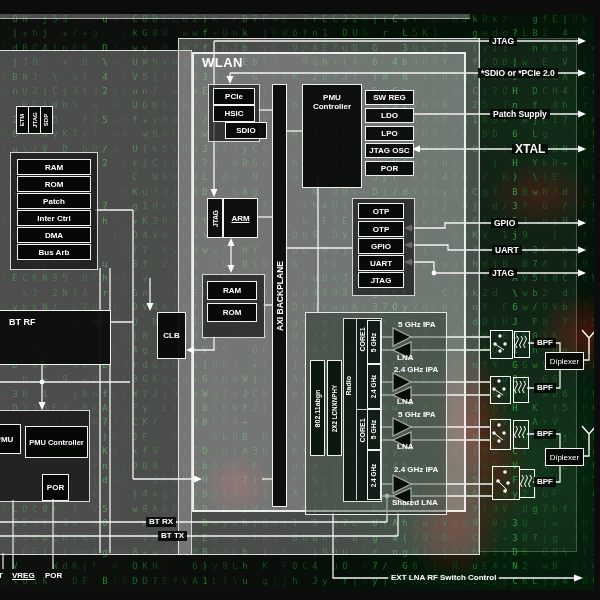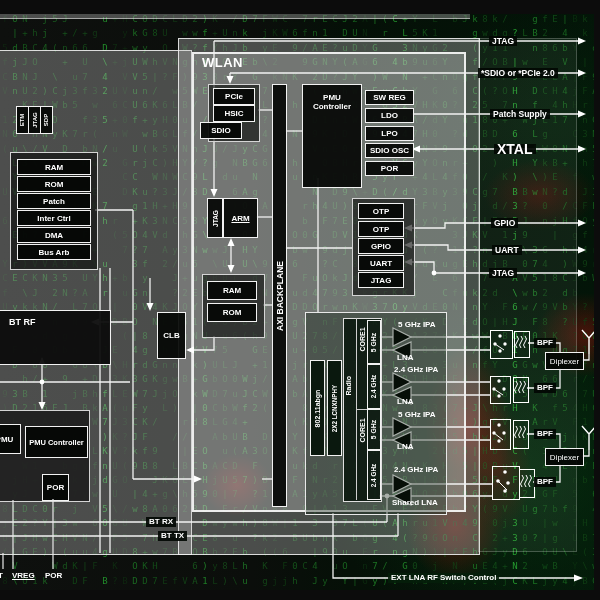--- a/index.html
+++ b/index.html
@@ -2718,34 +2718,34 @@
   <div class="container" style="left:-12px;top:410px;width:100px;height:90px;background:rgba(32,32,32,0.92);"></div>
   <div class="box" style="left:-12px;top:424px;width:31px;height:28px;">PMU</div>
   <div class="box" style="left:25px;top:426px;width:59px;height:28px;font-size:7.5px;padding:1px;">PMU Controller</div>
   <div class="box" style="left:42px;top:474px;width:25px;height:25px;">POR</div>
 
   <div class="box" style="left:157px;top:312px;width:27px;height:45px;">CLB</div>
 
   <div class="container" style="left:208px;top:84px;width:50px;height:56px;"></div>
   <div class="box" style="left:213px;top:88px;width:40px;height:15px;">PCIe</div>
   <div class="box" style="left:213px;top:105px;width:40px;height:15px;">HSIC</div>
-  <div class="box" style="left:200px;top:122px;width:40px;height:15px;">SDIO</div>
+  <div class="box" style="left:225px;top:122px;width:40px;height:15px;">SDIO</div>
 
   <div class="box vbox" style="left:272px;top:84px;width:13px;height:421px;font-size:8.5px;">
       <span>AXI BACKPLANE</span>
     </div>
 
   <div class="box" style="left:302px;top:84px;width:58px;height:94px;align-items:flex-start;padding-top:8px;">
       <span style="width:40px;">PMU Controller</span>
     </div>
 
   <div class="box" style="left:365px;top:90px;width:47px;height:13px;">SW REG</div>
   <div class="box" style="left:365px;top:108px;width:47px;height:13px;">LDO</div>
   <div class="box" style="left:365px;top:126px;width:47px;height:13px;">LPO</div>
-  <div class="box" style="left:365px;top:143px;width:47px;height:13px;">SDIO OSC</div>
+  <div class="box" style="left:365px;top:143px;width:47px;height:13px;">JTAG OSC</div>
   <div class="box" style="left:365px;top:161px;width:47px;height:13px;">POR</div>
 
   <div class="box vbox" style="left:207px;top:198px;width:14px;height:38px;font-size:6.5px;">
       <span>JTAG</span>
     </div>
   <div class="box" style="left:223px;top:198px;width:33px;height:38px;text-decoration:underline;">ARM</div>
 
   <div class="container" style="left:202px;top:274px;width:61px;height:62px;"></div>
   <div class="box" style="left:207px;top:281px;width:48px;height:17px;">RAM</div>
   <div class="box" style="left:207px;top:303px;width:48px;height:17px;">ROM</div>
@@ -2812,21 +2812,21 @@
   <div class="lbl chip" style="left:534px;top:383px;">BPF</div>
   <div class="lbl chip" style="left:534px;top:429px;">BPF</div>
   <div class="lbl chip" style="left:534px;top:477px;">BPF</div>
 
   <div class="box" style="left:545px;top:352px;width:37px;height:16px;font-weight:400;font-size:8px;">Diplexer</div>
   <div class="box" style="left:545px;top:448px;width:37px;height:16px;font-weight:400;font-size:8px;">Diplexer</div>
 
   <div class="lbl chip" style="left:489px;top:36px;font-size:8.5px;">JTAG</div>
   <div class="lbl chip" style="left:478px;top:68px;font-size:8.5px;">*SDIO or *PCIe 2.0</div>
   <div class="lbl chip" style="left:490px;top:109px;font-size:8.5px;">Patch Supply</div>
-  <div class="lbl chip" style="left:494px;top:144px;font-size:14px;">XTAL</div>
+  <div class="lbl chip" style="left:512px;top:144px;font-size:12px;">XTAL</div>
   <div class="lbl chip" style="left:491px;top:218px;font-size:8.5px;">GPIO</div>
   <div class="lbl chip" style="left:492px;top:245px;font-size:8.5px;">UART</div>
   <div class="lbl chip" style="left:489px;top:268px;font-size:8.5px;">JTAG</div>
   <div class="lbl chip" style="left:388px;top:573px;background:rgba(4,30,10,0.9);">EXT LNA RF Switch Control</div>
 
   <div class="lbl chip" style="left:146px;top:517px;">BT RX</div>
   <div class="lbl chip" style="left:158px;top:531px;">BT TX</div>
   <div class="lbl" style="left:-2px;top:571px;">T</div>
   <div class="lbl" style="left:12px;top:571px;text-decoration:underline;">VREG</div>
   <div class="lbl" style="left:45px;top:571px;">POR</div>

